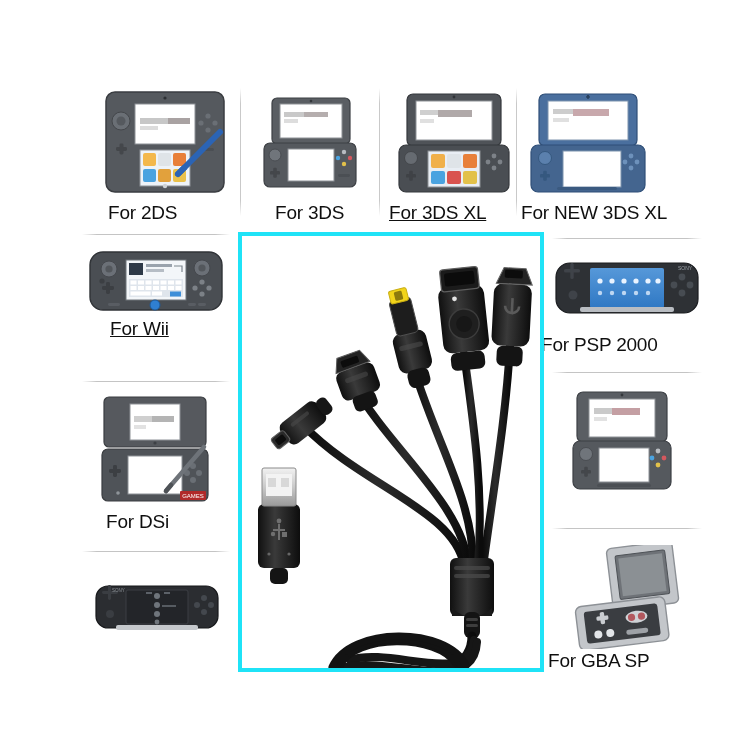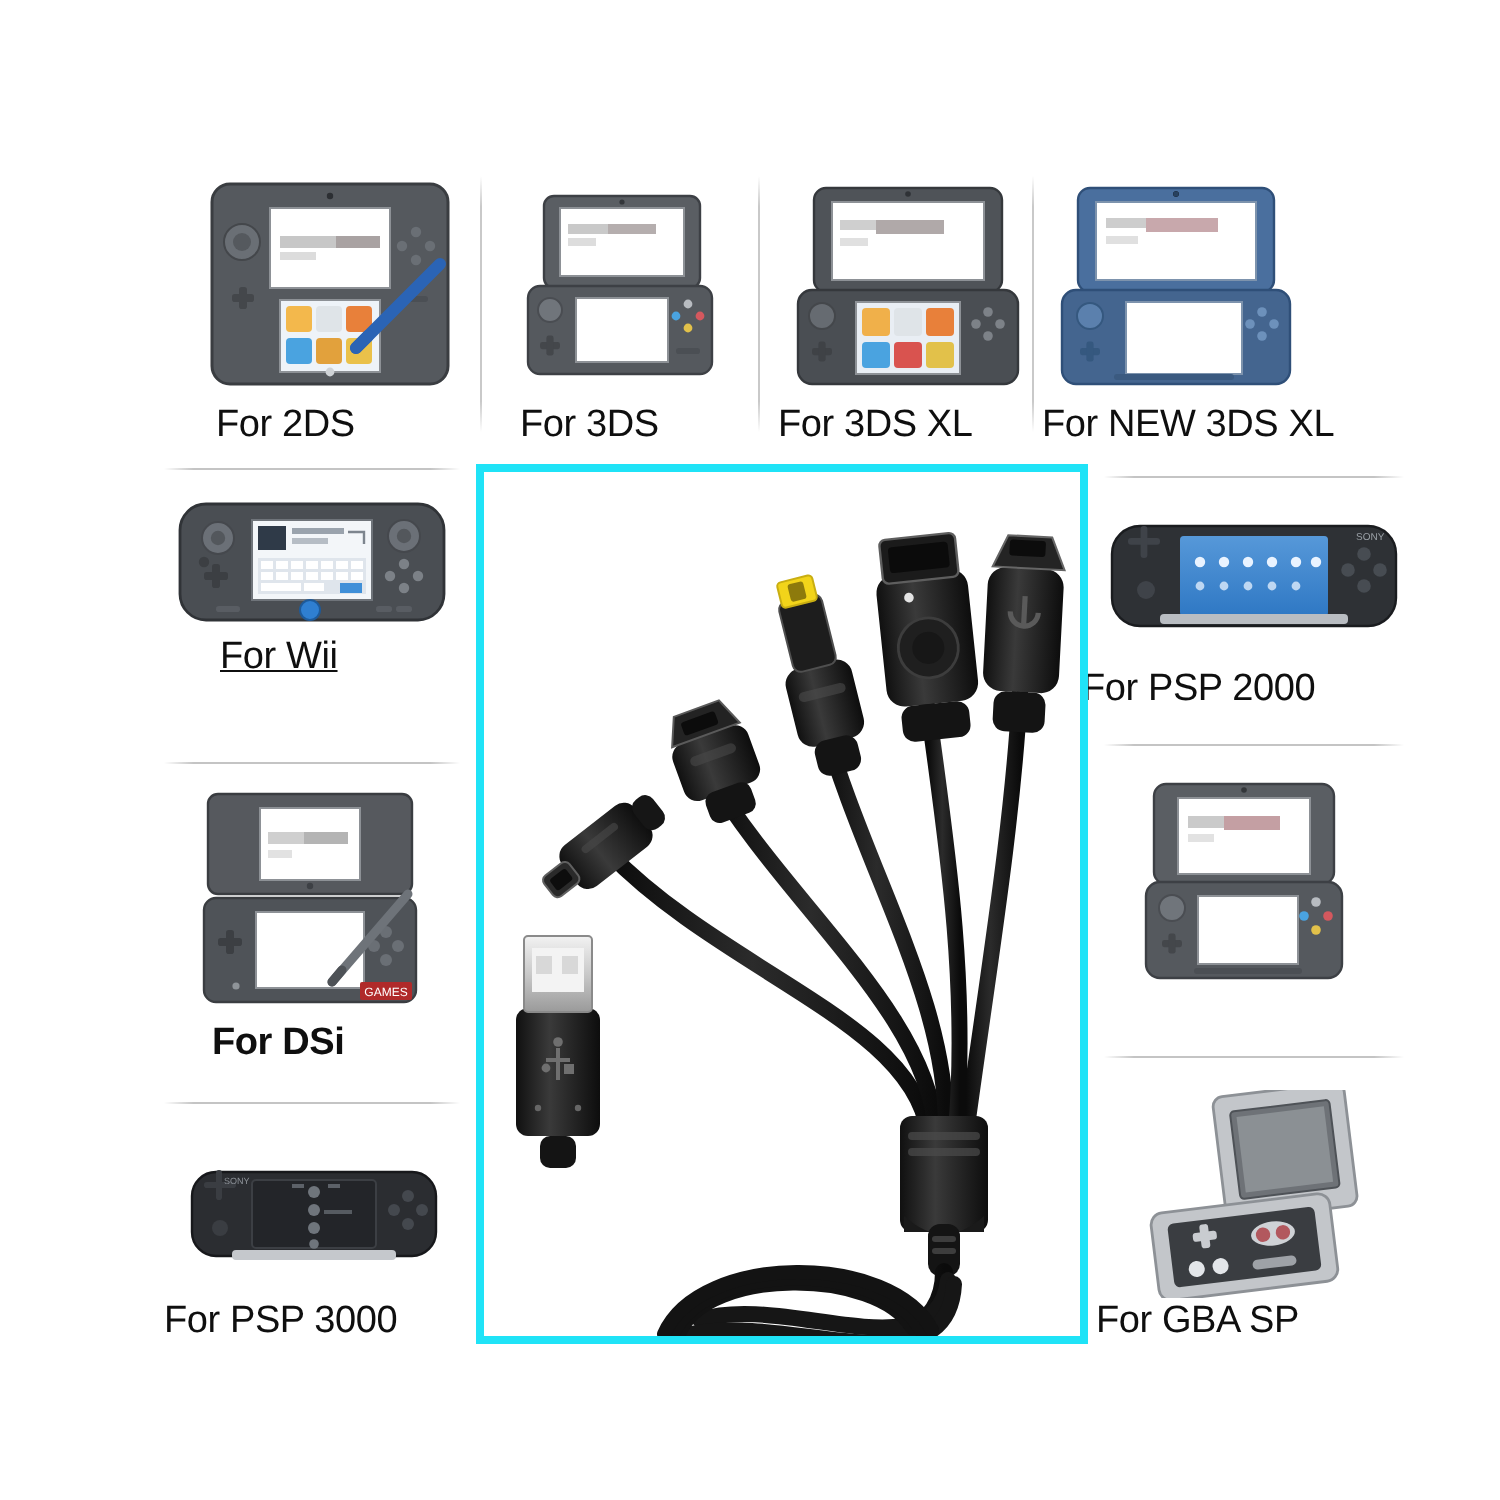--- a/index.html
+++ b/index.html
@@ -131,21 +131,21 @@
       <circle cx="17" cy="59" r="6" fill="#70757b" stroke="#4a4d52" stroke-width="1"></circle>
       <rect x="12" y="75" width="10" height="3.6" rx="1.2" fill="#44474b"></rect>
       <rect x="15.2" y="71.8" width="3.6" height="10" rx="1.2" fill="#44474b"></rect>
       <circle cx="86" cy="56" r="2.2" fill="#b8bcc1"></circle>
       <circle cx="92" cy="62" r="2.2" fill="#d4585e"></circle>
       <circle cx="80" cy="62" r="2.2" fill="#4aa3e0"></circle>
       <circle cx="86" cy="68" r="2.2" fill="#e2c14a"></circle>
       <rect x="80" y="78" width="12" height="3" rx="1.4" fill="#4b4f54"></rect>
     </svg>
   </div>
-  <div class="dev-label" style="left:260px; top:202px;">For 3DS</div>
+  <div class="dev-label" style="left:275px; top:202px;">For 3DS</div>
 
   <div class="dev" style="left:395px; top:92px; width:118px; height:102px;">
     <svg width="118" height="102" viewBox="0 0 118 102">
       <rect x="12" y="2" width="94" height="52" rx="6" fill="#4f5358" stroke="#35383c" stroke-width="1.2"></rect>
       <rect x="21" y="9" width="76" height="39" fill="#ffffff" stroke="#8d9196" stroke-width="1"></rect>
       <rect x="25" y="18" width="18" height="5" fill="#cfcfcf"></rect>
       <rect x="43" y="18" width="34" height="7" fill="#b0a9a9"></rect>
       <rect x="25" y="27" width="14" height="4" fill="#e0e0e0"></rect>
       <circle cx="59" cy="5" r="1.4" fill="#2f3236"></circle>
       <rect x="4" y="53" width="110" height="47" rx="7" fill="#4a4e53" stroke="#35383c" stroke-width="1.2"></rect>
@@ -160,21 +160,21 @@
       </g>
       <circle cx="16" cy="66" r="6.5" fill="#666b71" stroke="#44474b" stroke-width="1"></circle>
       <rect x="11" y="82" width="10" height="3.6" rx="1.2" fill="#3f4246"></rect>
       <rect x="14.2" y="78.8" width="3.6" height="10" rx="1.2" fill="#3f4246"></rect>
       <circle cx="99" cy="64" r="2.4" fill="#7d8288"></circle>
       <circle cx="105" cy="70" r="2.4" fill="#7d8288"></circle>
       <circle cx="93" cy="70" r="2.4" fill="#7d8288"></circle>
       <circle cx="99" cy="76" r="2.4" fill="#7d8288"></circle>
     </svg>
   </div>
-  <div class="dev-label" style="left:389px; top:202px;">For 3DS XL</div>
+  <div class="dev-label" style="left:389px; top:202px;text-decoration:underline;">For 3DS XL</div>
 
   <div class="dev" style="left:527px; top:92px; width:122px; height:102px;">
     <svg width="122" height="102" viewBox="0 0 122 102">
       <rect x="12" y="2" width="98" height="52" rx="6" fill="#4a6f9e" stroke="#2f4f78" stroke-width="1.2"></rect>
       <rect x="21" y="9" width="80" height="39" fill="#ffffff" stroke="#7d93ad" stroke-width="1"></rect>
       <rect x="26" y="17" width="20" height="5" fill="#cdcdcd"></rect>
       <rect x="46" y="17" width="36" height="7" fill="#c8a8ac"></rect>
       <rect x="26" y="26" width="16" height="4" fill="#e0e0e0"></rect>
       <circle cx="61" cy="5" r="1.4" fill="#2b4straight"></circle>
       <circle cx="61" cy="5" r="1.4" fill="#28415f"></circle>
@@ -255,21 +255,21 @@
       <circle cx="99" cy="78" r="3" fill="#6a6f75"></circle>
       <circle cx="87" cy="78" r="3" fill="#6a6f75"></circle>
       <circle cx="93" cy="85" r="3" fill="#6a6f75"></circle>
       <circle cx="18" cy="98" r="1.8" fill="#8f9499"></circle>
       <path d="M66 96 L104 52" stroke="#6e7379" stroke-width="4.5" stroke-linecap="round"></path>
       <path d="M66 96 L71 90" stroke="#4e5257" stroke-width="4.5" stroke-linecap="round"></path>
       <rect x="80" y="96" width="26" height="9" rx="1" fill="#b02a2a"></rect>
       <text x="93" y="103" font-family="Liberation Sans, sans-serif" font-size="6" fill="#ffffff" text-anchor="middle">GAMES</text>
     </svg>
   </div>
-  <div class="dev-label" style="left:106px; top:511px;font-weight:bold;">For DSi</div>
+  <div class="dev-label" style="left:106px; top:511px;">For DSi</div>
 
   <div class="dev" style="left:94px; top:578px; width:126px; height:58px;">
     <svg width="126" height="58" viewBox="0 0 126 58">
       <rect x="2" y="8" width="122" height="42" rx="12" fill="#2b2d31" stroke="#17181b" stroke-width="1.2"></rect>
       <rect x="32" y="12" width="62" height="34" rx="2" fill="#232529" stroke="#3c3f44" stroke-width="1"></rect>
       <g fill="#6f757c">
         <circle cx="63" cy="18" r="3"></circle>
         <circle cx="63" cy="27" r="3"></circle>
         <circle cx="63" cy="36" r="3"></circle>
         <circle cx="63" cy="44" r="2.4"></circle>
@@ -281,21 +281,20 @@
       <rect x="14" y="7" width="3" height="15" rx="1.4" fill="#3a3d42"></rect>
       <circle cx="16" cy="36" r="4" fill="#3a3d42"></circle>
       <circle cx="110" cy="20" r="3" fill="#44484e"></circle>
       <circle cx="117" cy="27" r="3" fill="#44484e"></circle>
       <circle cx="103" cy="27" r="3" fill="#44484e"></circle>
       <circle cx="110" cy="34" r="3" fill="#44484e"></circle>
       <rect x="22" y="47" width="82" height="5" rx="2" fill="#c5c8cc"></rect>
       <text x="18" y="14" font-family="Liberation Sans, sans-serif" font-size="4.5" fill="#8d9298">SONY</text>
     </svg>
   </div>
-  <div class="dev-label" style="left:82px; top:650px;">For PSP 3000</div>
 
   <div class="dev" style="left:554px; top:255px; width:146px; height:66px;">
     <svg width="146" height="66" viewBox="0 0 146 66">
       <rect x="2" y="8" width="142" height="50" rx="14" fill="#2e3135" stroke="#1a1c1f" stroke-width="1.2"></rect>
       <rect x="36" y="13" width="74" height="40" rx="2" fill="#2f78c4"></rect>
       <rect x="36" y="13" width="74" height="40" rx="2" fill="url(#xmb)" opacity="0.35"></rect>
       <defs>
         <linearGradient id="xmb" x1="0" y1="0" x2="0" y2="1">
           <stop offset="0%" stop-color="#9fd4ff"></stop>
           <stop offset="100%" stop-color="#2f78c4"></stop>

